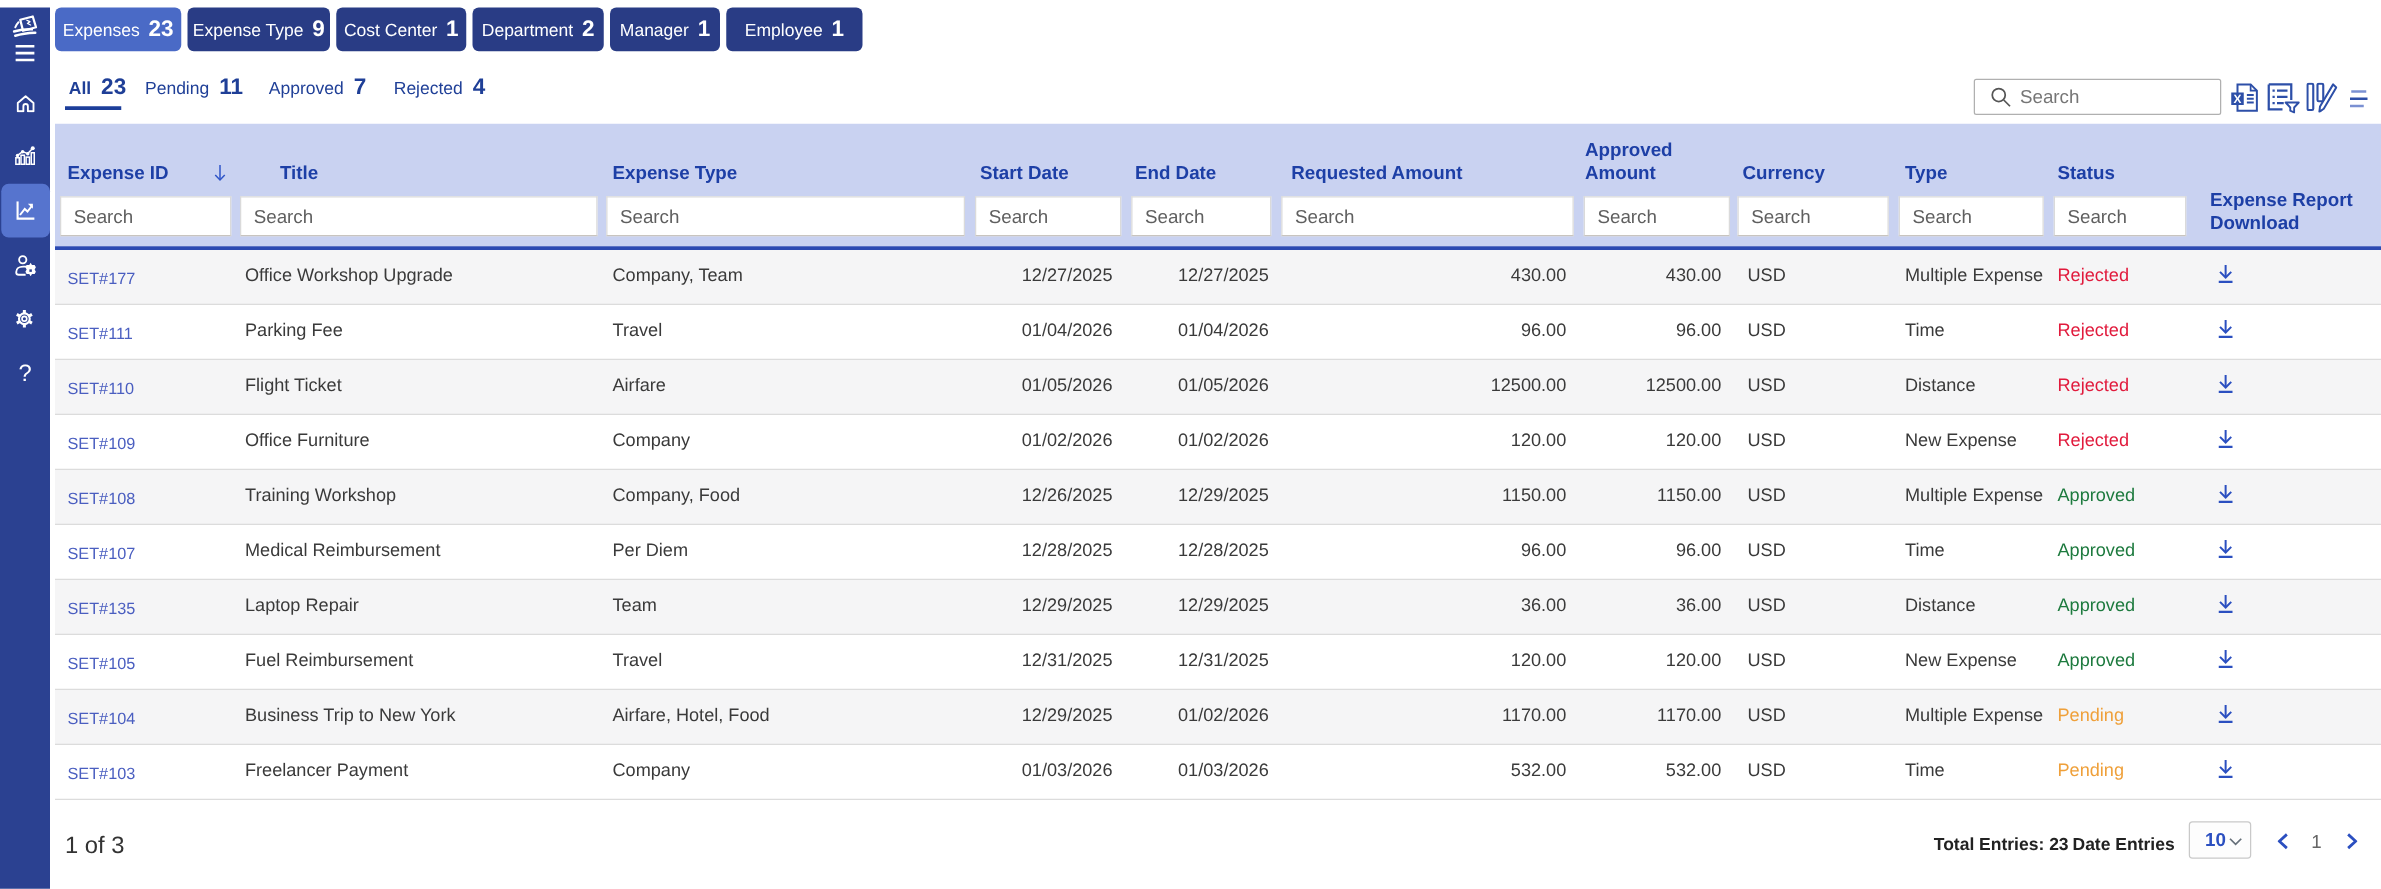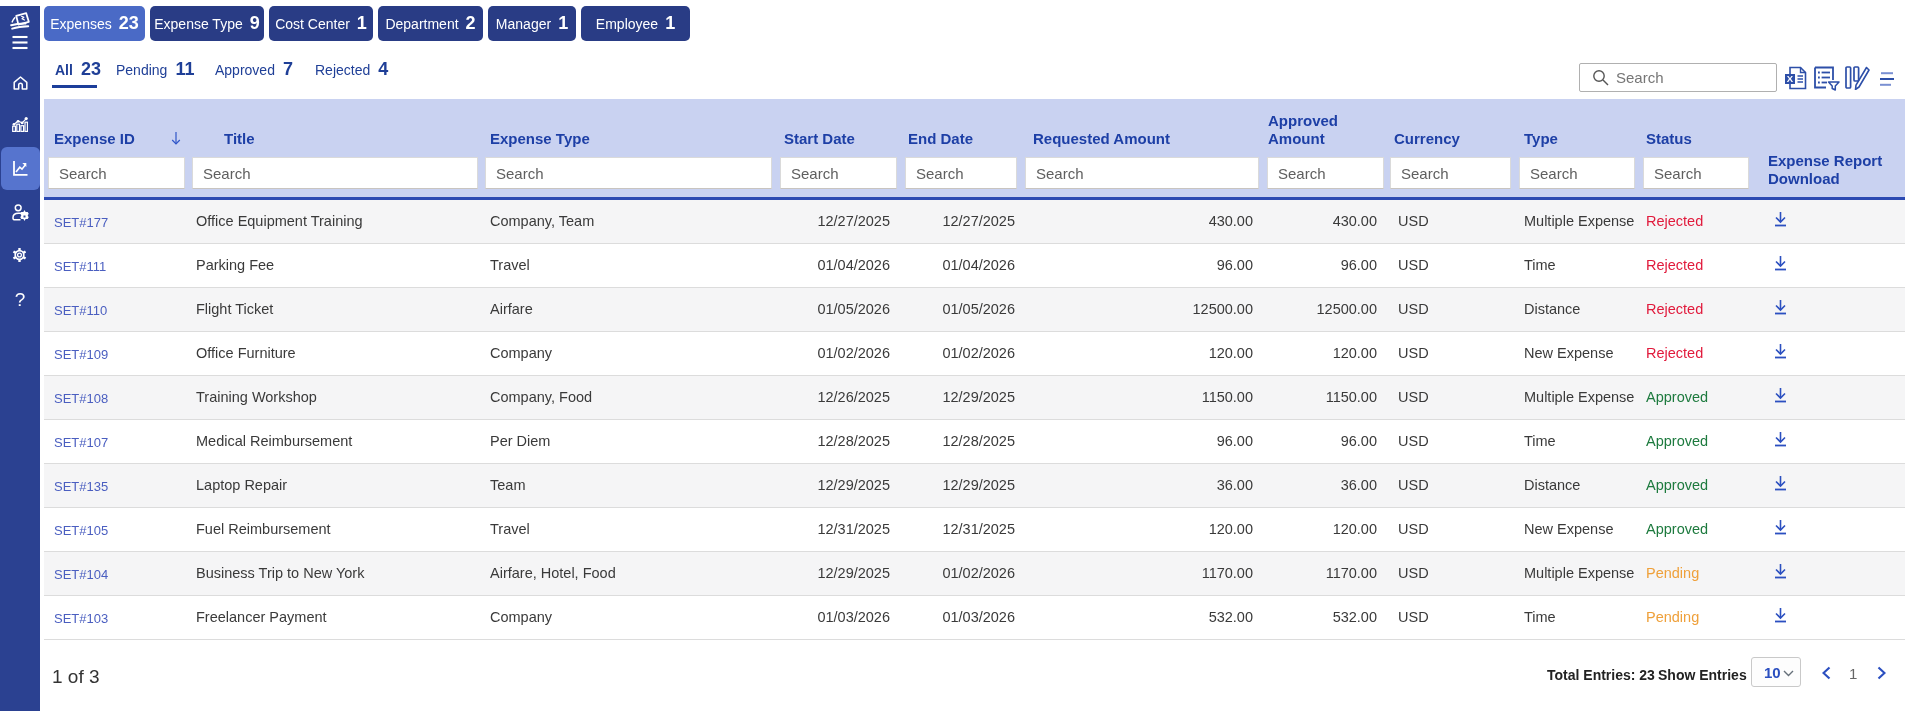--- a/index.html
+++ b/index.html
@@ -256,21 +256,21 @@
     </div>
   <div class="sinput" style="left:1599px; width:106px;">
       <span>Search</span>
     </div>
 </div>
 
 <div style="position:absolute;left:44px;top:197px;width:1861px;height:2.6px;background:#2c4ab2;"></div>
 <div id="rows">
     <div class="row odd">
       <div class="cell cid">SET#177</div>
-      <div class="cell ctitle">Office Equipment Training</div>
+      <div class="cell ctitle">Office Workshop Upgrade</div>
       <div class="cell ctype">Company, Team</div>
       <div class="cell csd">12/27/2025</div>
       <div class="cell ced">12/27/2025</div>
       <div class="cell creq">430.00</div>
       <div class="cell capp">430.00</div>
       <div class="cell ccur">USD</div>
       <div class="cell ctyp">Multiple Expense</div>
       <div class="cell cst st-r">Rejected</div>
       <div class="cell cdl"><svg width="13" height="17" viewBox="0 0 13 17">
           <line x1="6.5" y1="1" x2="6.5" y2="10.5" stroke="#2b4fc0" stroke-width="1.6"></line>
@@ -429,21 +429,21 @@
           <line x1="6.5" y1="1" x2="6.5" y2="10.5" stroke="#2b4fc0" stroke-width="1.6"></line>
           <polyline points="2,6.5 6.5,11 11,6.5" fill="none" stroke="#2b4fc0" stroke-width="1.6"></polyline>
           <line x1="1" y1="14.5" x2="12" y2="14.5" stroke="#2b4fc0" stroke-width="1.8"></line>
         </svg></div>
     </div>
   </div>
 
 <div id="footer">
   <div id="pageinfo">1 of 3</div>
   <div class="fright" id="totent" style="left:1506px;">Total Entries: 23</div>
-  <div class="fright" id="showent" style="left:1617px;">Show Entries</div>
+  <div class="fright" id="showent" style="left:1617px;">Date Entries</div>
   <div id="select10">
       <span>10</span>
     <svg width="11" height="7" viewBox="0 0 11 7" style="position:absolute;right:6px;top:12px">
       <polyline points="1,1 5.5,5.5 10,1" fill="none" stroke="#66707a" stroke-width="1.4"></polyline>
     </svg>
   </div>
   <svg class="abs" style="left:1781px;top:26px" width="9" height="14" viewBox="0 0 9 14">
     <polyline points="7.5,1.5 1.5,7 7.5,12.5" fill="none" stroke="#2b4fc0" stroke-width="2.2"></polyline>
   </svg>
   <div class="abs" style="left:1808px;top:25px;font-size:15px;color:#666;">1</div>

